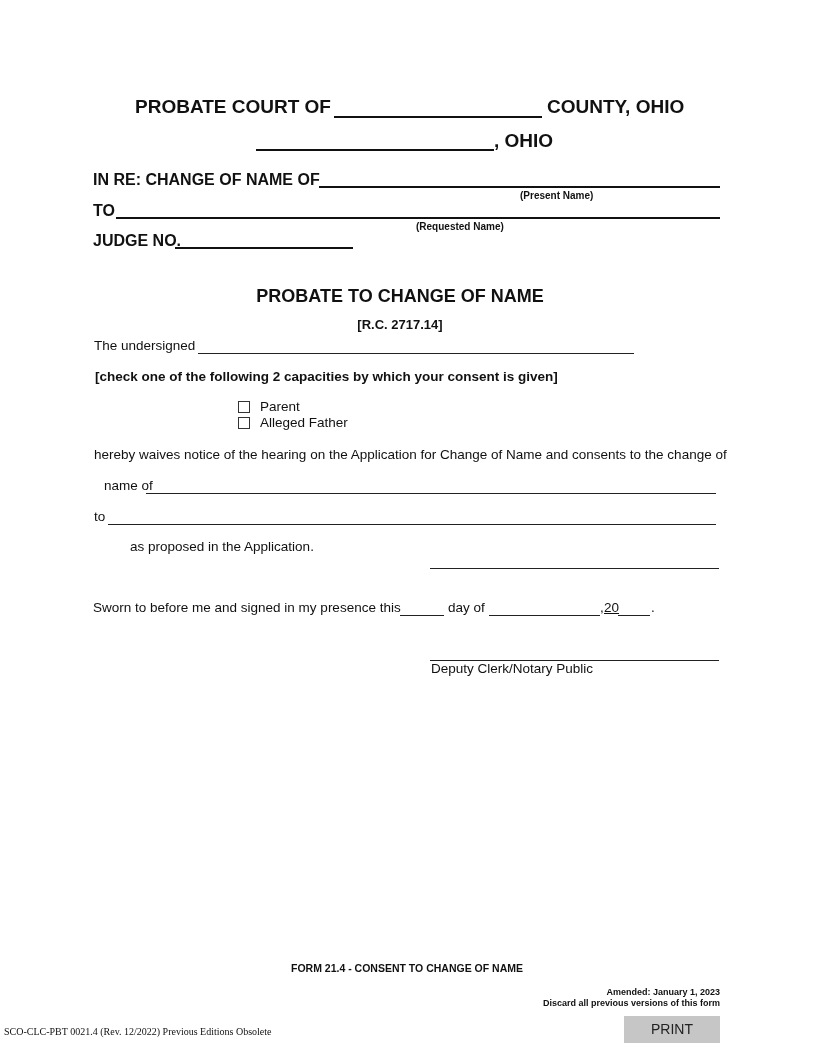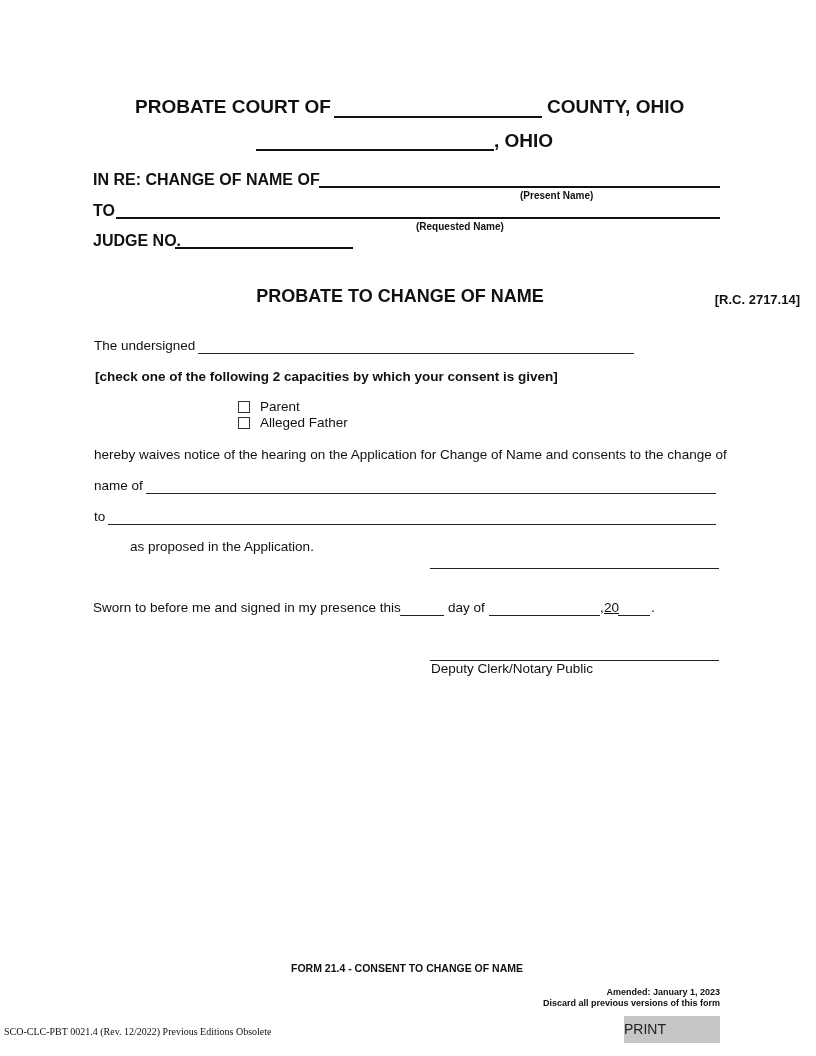--- a/index.html
+++ b/index.html
@@ -13,21 +13,21 @@
     .caption { font-size: 10px; font-weight: bold; padding-left: 47px; }
     .body-text { font-size: 13.5px; }
     .field { position: absolute; border-bottom: 1px solid #222; height: 14px; }
     .field-thick { position: absolute; border-bottom: 2px solid #111; }
     .checkbox {
       position: absolute; width: 12px; height: 12px; border: 1.3px solid #333;
       background: #fff; box-sizing: border-box; cursor: pointer;
     }
     .print-btn {
       position: absolute; left: 624px; top: 1016px; width: 96px; height: 27px;
-      background: #c6c6c6; color: #222; font-size: 14px; text-align: left;
+      background: #c6c6c6; color: #222; font-size: 14px; text-align: center;
       line-height: 27px; cursor: pointer;
     }
     .serif-small { font-family: "Liberation Serif", serif; font-size: 10px; }
   </style>
 </head>
 <body>
 
 <div class="abs heading" style="left:135px; top:96px;">PROBATE COURT OF</div>
 <div class="field-thick" style="left:334px; top:100px; width:208px; height:16px;"></div>
 <div class="abs heading" style="left:547px; top:96px;">COUNTY, OHIO</div>
@@ -40,35 +40,35 @@
 <div class="abs caption" style="left:473px; top:190px;">(Present Name)</div>
 
 <div class="abs bold" style="left:93px; top:202px; font-size:16px;">TO</div>
 <div class="field-thick" style="left:116px; top:203px; width:604px; height:14px;"></div>
 <div class="abs caption" style="left:369px; top:221px;">(Requested Name)</div>
 
 <div class="abs bold" style="left:93px; top:232px; font-size:16px;">JUDGE NO.</div>
 <div class="field-thick" style="left:175px; top:233px; width:178px; height:14px;"></div>
 
 <div class="abs bold" style="left:0; width:800px; text-align:center; top:286px; font-size:18px;">PROBATE TO CHANGE OF NAME</div>
-<div class="abs bold" style="left:0; width:800px; text-align:right; top:292px; font-size:13px;">[R.C. 2717.14]</div>
+<div class="abs bold" style="left:0; width:800px; text-align:center; top:317px; font-size:13px;">[R.C. 2717.14]</div>
 
 <div class="abs body-text" style="left:94px; top:338px;">The undersigned</div>
 <div class="field" style="left:198px; top:339px; width:436px;"></div>
 
 <div class="abs bold" style="left:95px; top:369px; font-size:13.5px;">[check one of the following 2 capacities by which your consent is given]</div>
 
 <div class="checkbox" style="left:238px; top:401px;"></div>
 <div class="abs body-text" style="left:260px; top:399px;">Parent</div>
 <div class="checkbox" style="left:238px; top:417px;"></div>
 <div class="abs body-text" style="left:260px; top:415px;">Alleged Father</div>
 
 <div class="abs body-text" style="left:94px; top:447px;">hereby waives notice of the hearing on the Application for Change of Name and consents to the change of</div>
 
-<div class="abs body-text" style="left:94px; top:478px;">name of</div>
+<div class="abs body-text" style="left:104px; top:478px;">name of</div>
 <div class="field" style="left:146px; top:479px; width:570px;"></div>
 
 <div class="abs body-text" style="left:94px; top:509px;">to</div>
 <div class="field" style="left:108px; top:510px; width:608px;"></div>
 
 <div class="abs body-text" style="left:88px; top:539px;margin-left:42px;">as proposed in the Application.</div>
 
 <div class="field" style="left:430px; top:554px; width:289px;"></div>
 
 <div class="abs body-text" style="left:93px; top:600px;">Sworn to before me and signed in my presence this</div>

